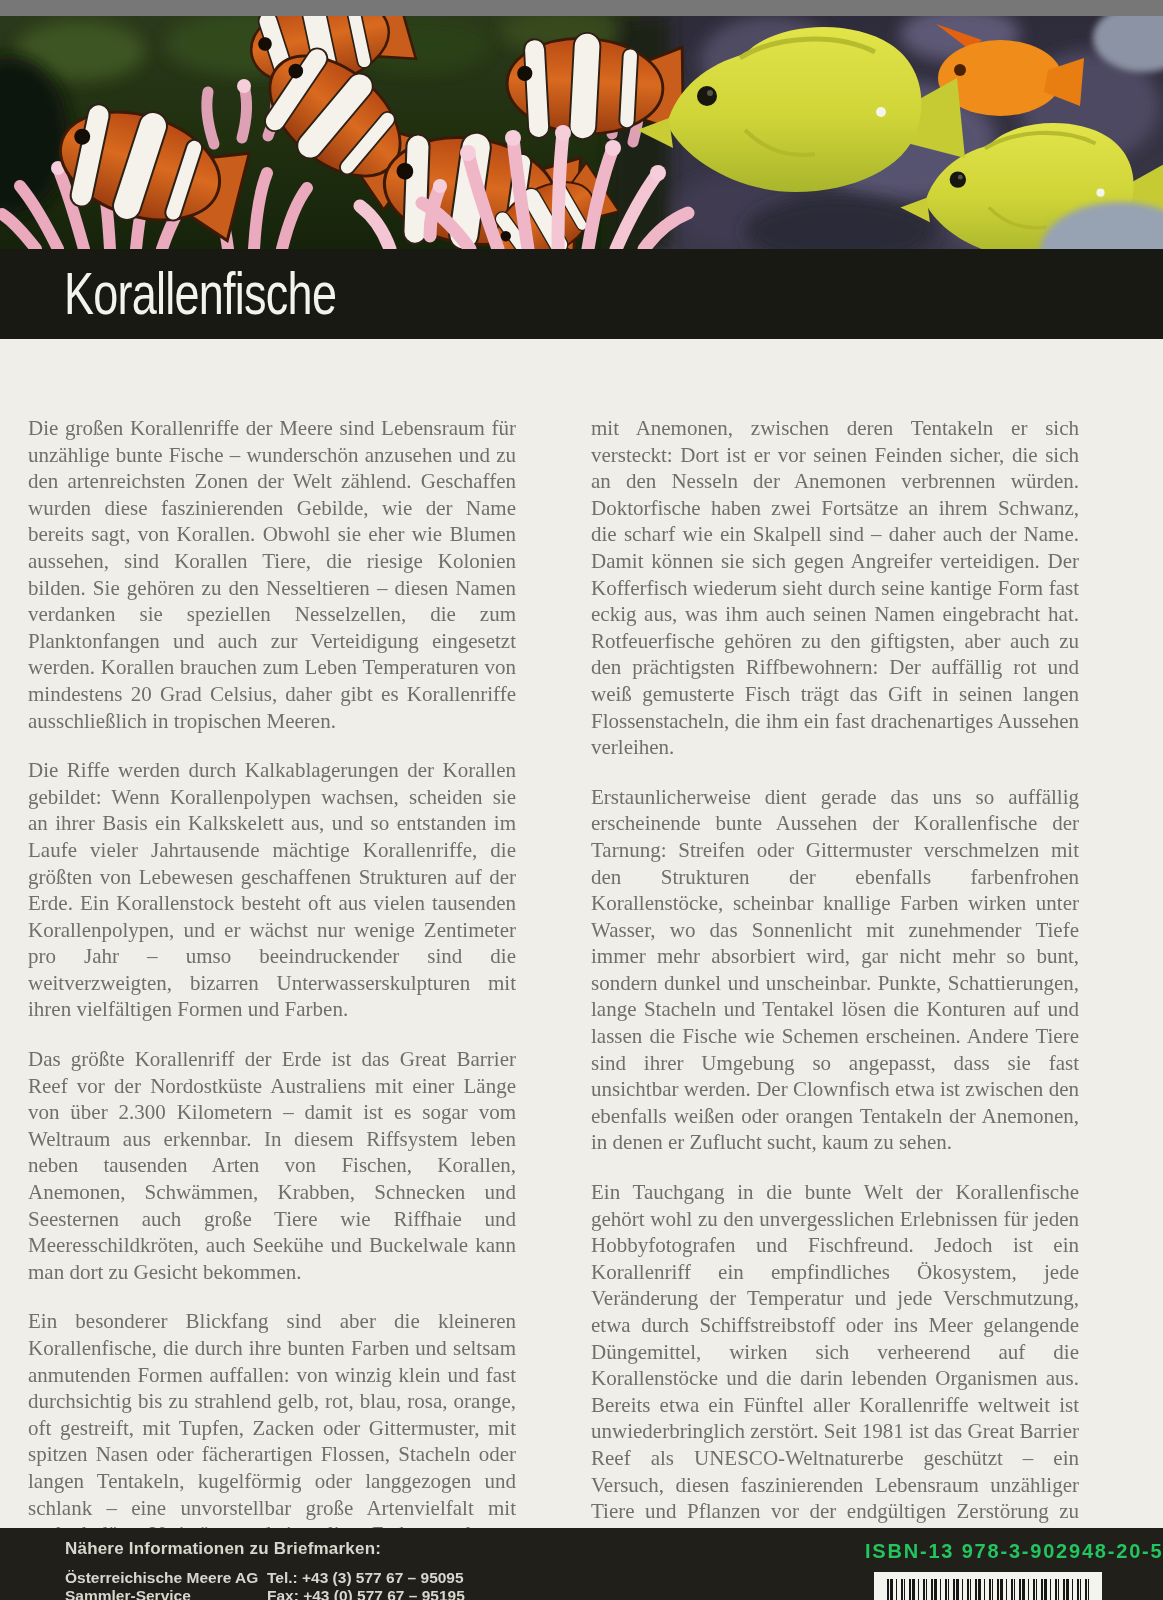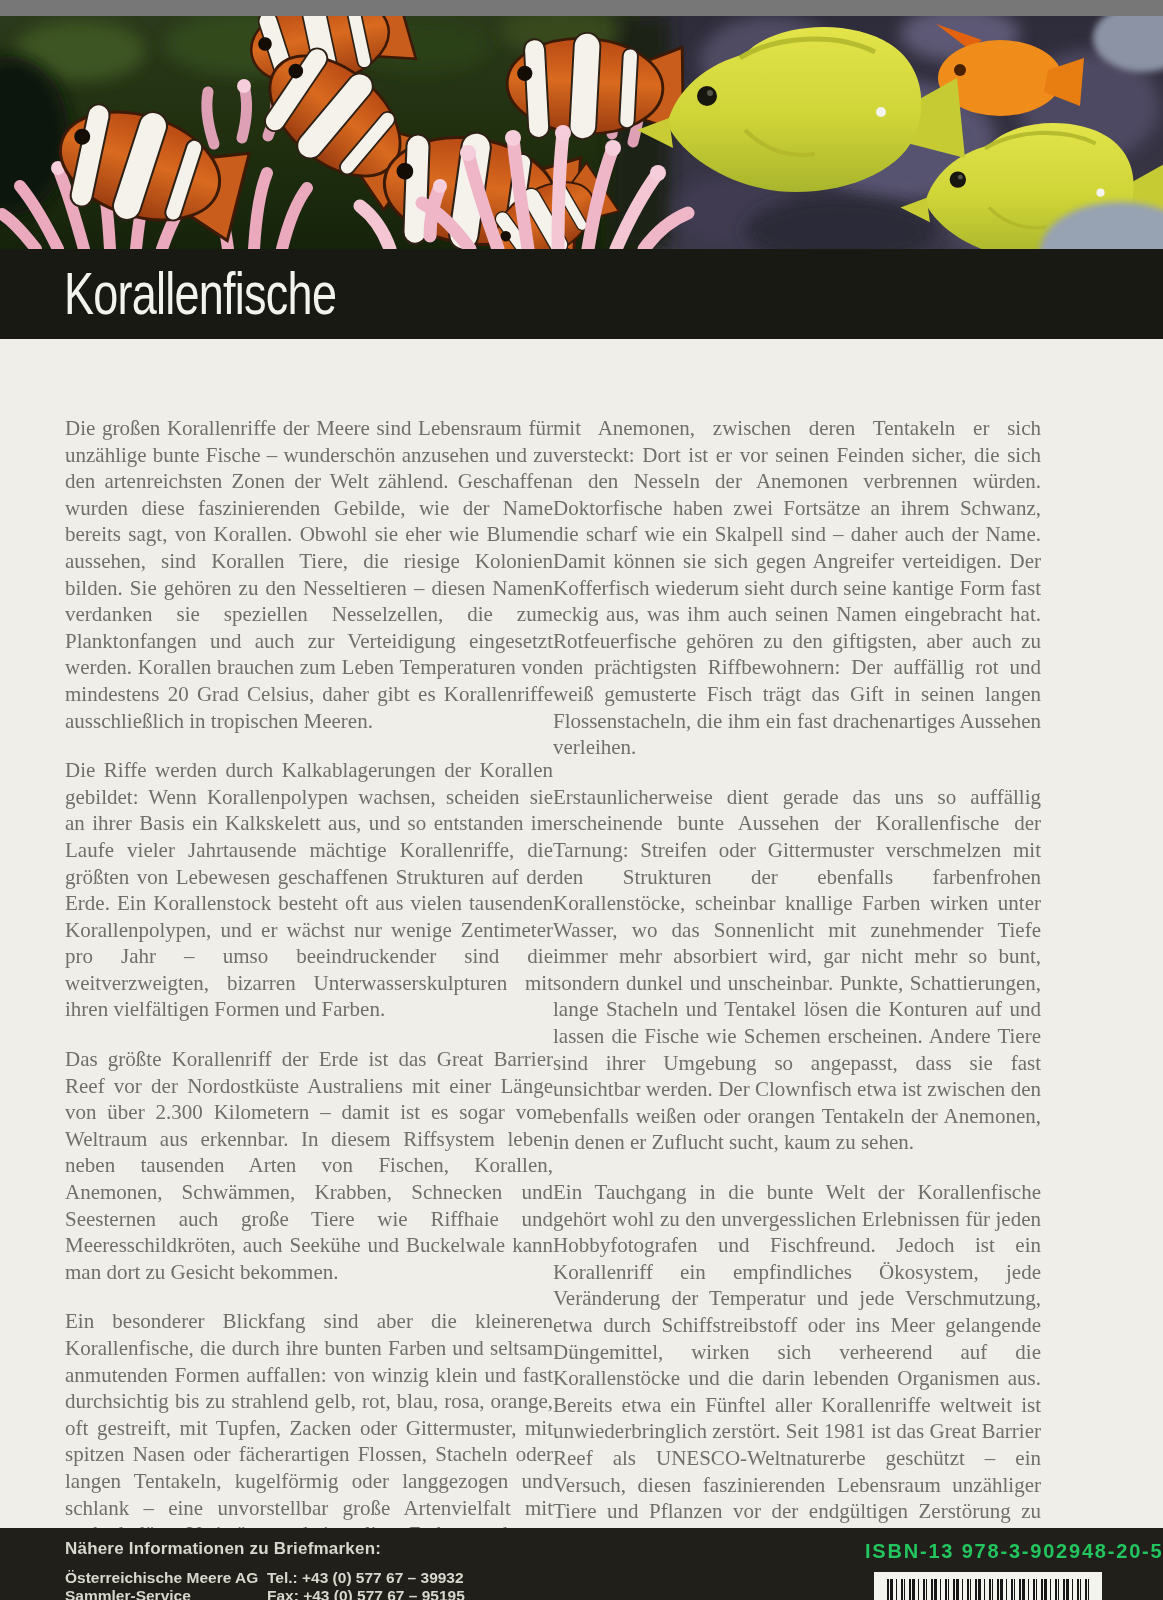--- a/index.html
+++ b/index.html
@@ -23,22 +23,22 @@
     margin-left:64px; color:#f3f3ee;
     font:400 60px/1 "Liberation Sans",sans-serif;
     transform:scaleX(0.75); transform-origin:left center;
     letter-spacing:-1px; white-space:nowrap;
   }
 
   
   .content {
     position:absolute; top:323px; left:0; width:1163px; height:1189px;
     background:var(--page_bg,#efeee9);
-    box-sizing:border-box; padding:76px 48px 0 65px;
-    display:flex; 
+    box-sizing:border-box; padding:76px 48px 0 28px;
+    display:flex; gap:75px;
   }
   .col { width:488px; }
   .col p {
     margin:0 0 23px 0;
     font:21px/26.6px "Liberation Serif",serif;
     color:var(--body_text,#716f68);
     text-align:justify;
   }
 
   
@@ -233,21 +233,21 @@
   </div>
 
   <div class="footer">
     <div class="footer-heading">Nähere Informationen zu Briefmarken:</div>
     <div class="addr">
       <div>Österreichische Meere AG</div>
       <div>Sammler-Service</div>
       <div>Steinheilgasse 1</div>
     </div>
     <div class="contact">
-      <div>Tel.:  +43 (0) 577 67 – 39932</div>
+      <div>Tel.:  +43 (3) 577 67 – 95095</div>
       <div>Fax:  +43 (0) 577 67 – 95195</div>
       <div>E-mail: sammler-service@post.at</div>
     </div>
     <div class="isbn-block">
       <div class="isbn">ISBN-13 978-3-902948-20-5</div>
       <div class="barcode-box">
         <div class="barcode"></div>
       </div>
     </div>
   </div>

